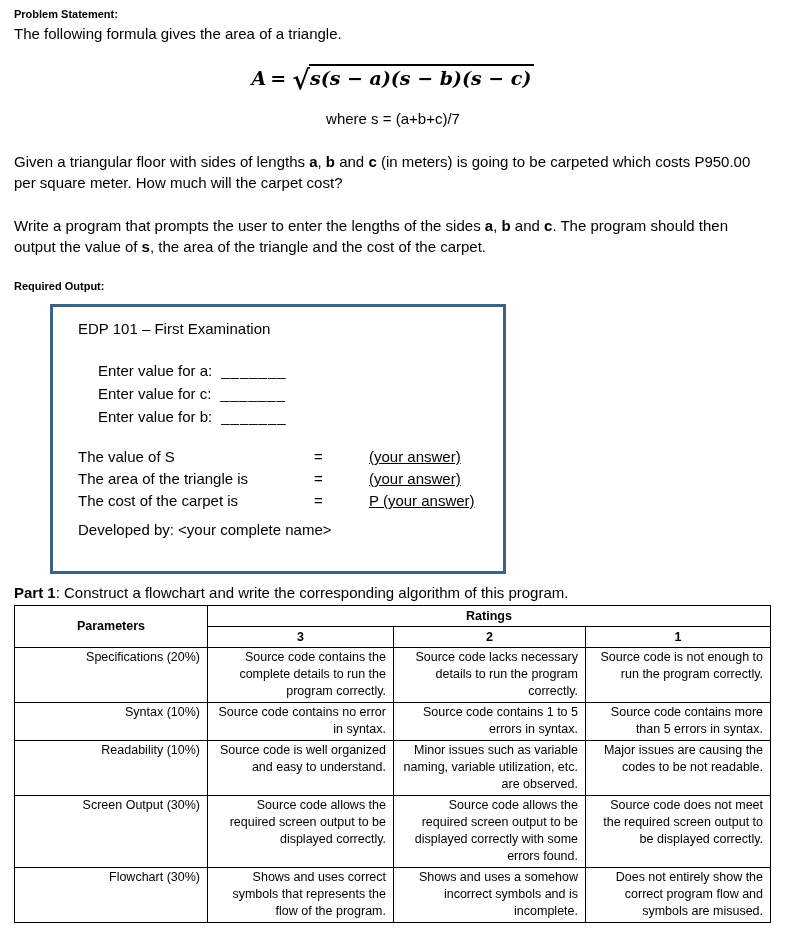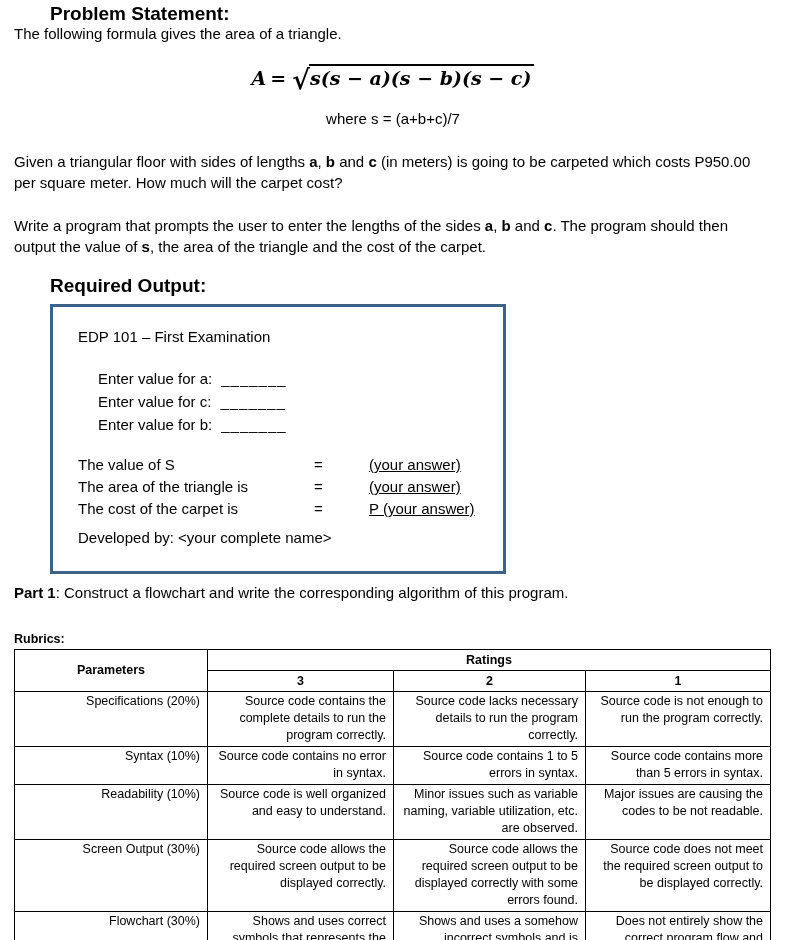--- a/index.html
+++ b/index.html
@@ -7,21 +7,21 @@
   body {
     width: 798px; height: 940px;
     background: #ffffff; color: #000000;
     font-family: "Liberation Sans", sans-serif;
     font-size: 15px;
     overflow: hidden;
   }
   .page { padding: 4px 26px 0 14px; width: 798px; }
 
   .bold { font-weight: bold; }
-  .heading { font-weight: bold; font-size: 19px; line-height: 20px; margin-left: 36px; }
+  .heading { font-weight: bold; font-size: 11px; line-height: 20px; }
   .para { line-height: 21px; }
 
   .intro { line-height: 20px; }
 
   
   .formula-line {
     text-align: center;
     margin-top: 16px;
     font-family: "DejaVu Serif", serif;
     font-style: italic;
@@ -39,21 +39,21 @@
   .para2 { margin-top: 22px; }
   .required-heading { margin-top: 19px; }
 
   
   .output-box {
     margin-top: 8px;
     margin-left: 36px;
     width: 456px;
     height: 270px;
     border: 3px solid #3d6288;
-    padding: 20px 0 0 25px;
+    padding: 12px 0 0 25px;
     font-size: 15px;
   }
   .box-title { line-height: 20px; }
   .input-lines { margin-top: 20px; }
   .input-line { line-height: 23px; margin-left: 20px; }
   .blank { margin-left: 9px; letter-spacing: 1px; }
   .output-lines { margin-top: 18px; }
   .output-line { display: flex; line-height: 22px; }
   .out-label { width: 236px; }
   .out-eq { width: 55px; }
@@ -132,21 +132,20 @@
         <span class="out-eq">=</span>
         <span class="out-answer">P (your answer)</span>
       </div>
     </div>
 
     <div class="developed">Developed by: &lt;your complete name&gt;</div>
   </div>
 
   <div class="part1-line"><span class="bold">Part 1</span><span>: Construct a flowchart and write the corresponding algorithm of this program.</span></div>
 
-  <div class="rubrics-label">Rubrics:</div>
 
   <table class="rubrics">
     <colgroup>
       <col style="width:193px">
         <col style="width:186px">
         <col style="width:192px">
         <col style="width:185px">
     </colgroup>
     <tbody>
         <tr class="hdr1">

